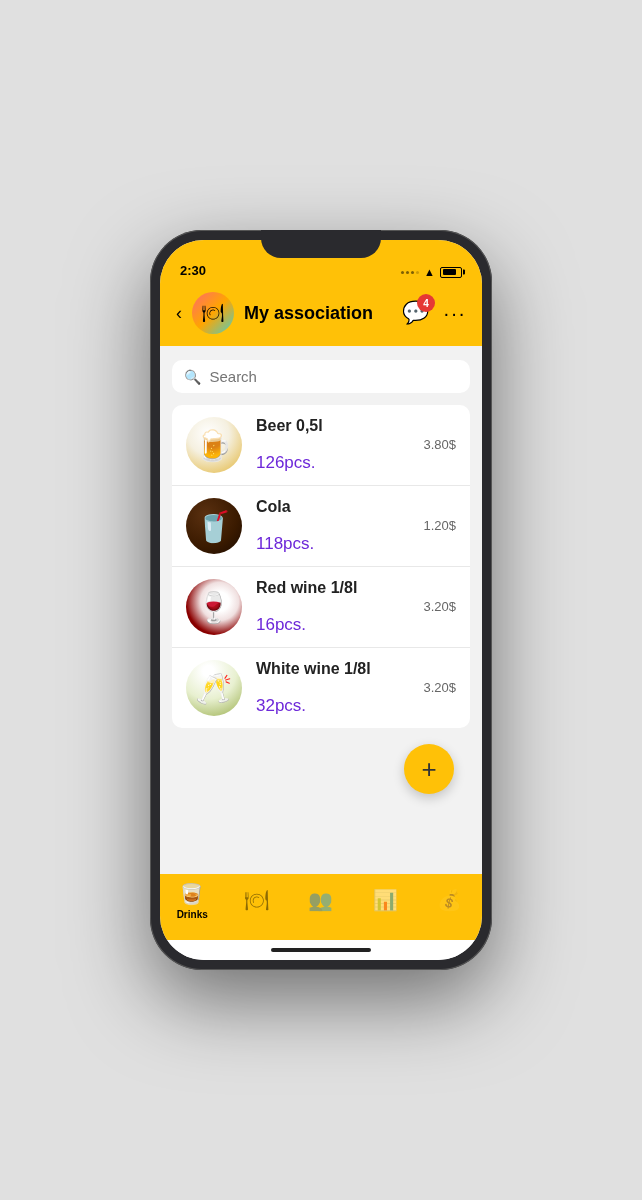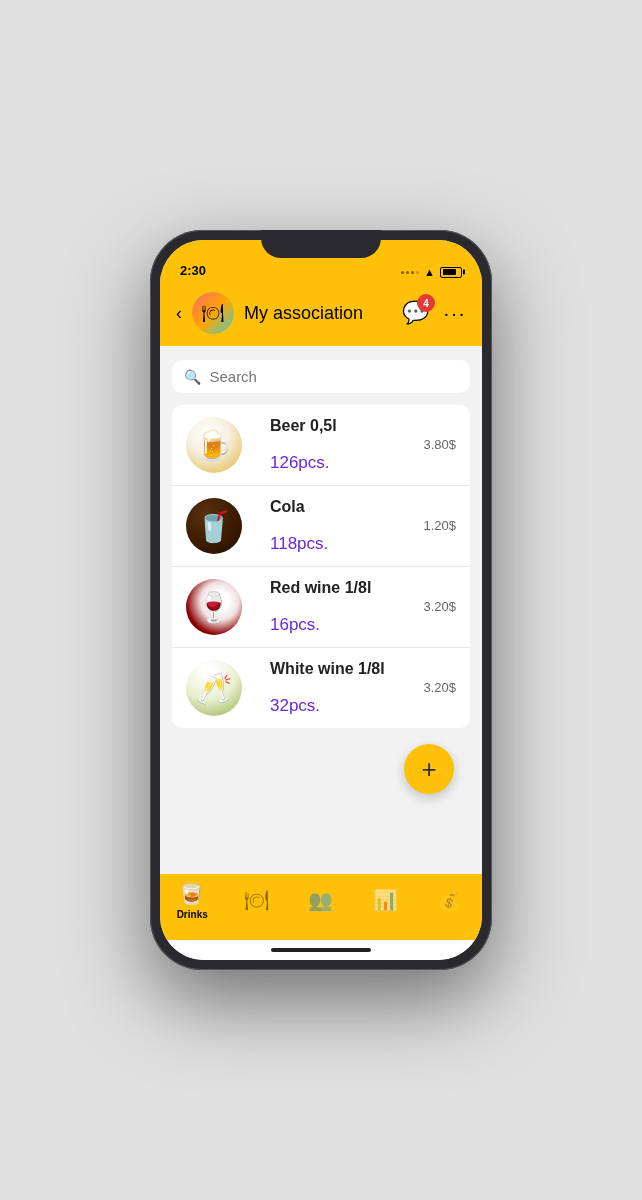--- a/index.html
+++ b/index.html
@@ -139,21 +139,21 @@
       flex-shrink: 0;
       display: flex;
       align-items: center;
       justify-content: center;
       font-size: 18px;
     }
 
     .header-title {
       flex: 1;
       font-size: 18px;
-      font-weight: 400;
+      font-weight: 700;
       color: #000;
     }
 
     .header-actions {
       display: flex;
       align-items: center;
       gap: 10px;
     }
 
     .notification-btn {
@@ -255,21 +255,20 @@
       flex-shrink: 0;
       display: flex;
       align-items: center;
       justify-content: center;
       background: #f5f5f5;
       font-size: 30px;
     }
 
     .item-info {
       flex: 1;
-      margin-left: 14px;
     }
 
     .item-name {
       font-size: 16px;
       font-weight: 600;
       color: #222;
       margin-bottom: 2px;
     }
 
     .item-price {

